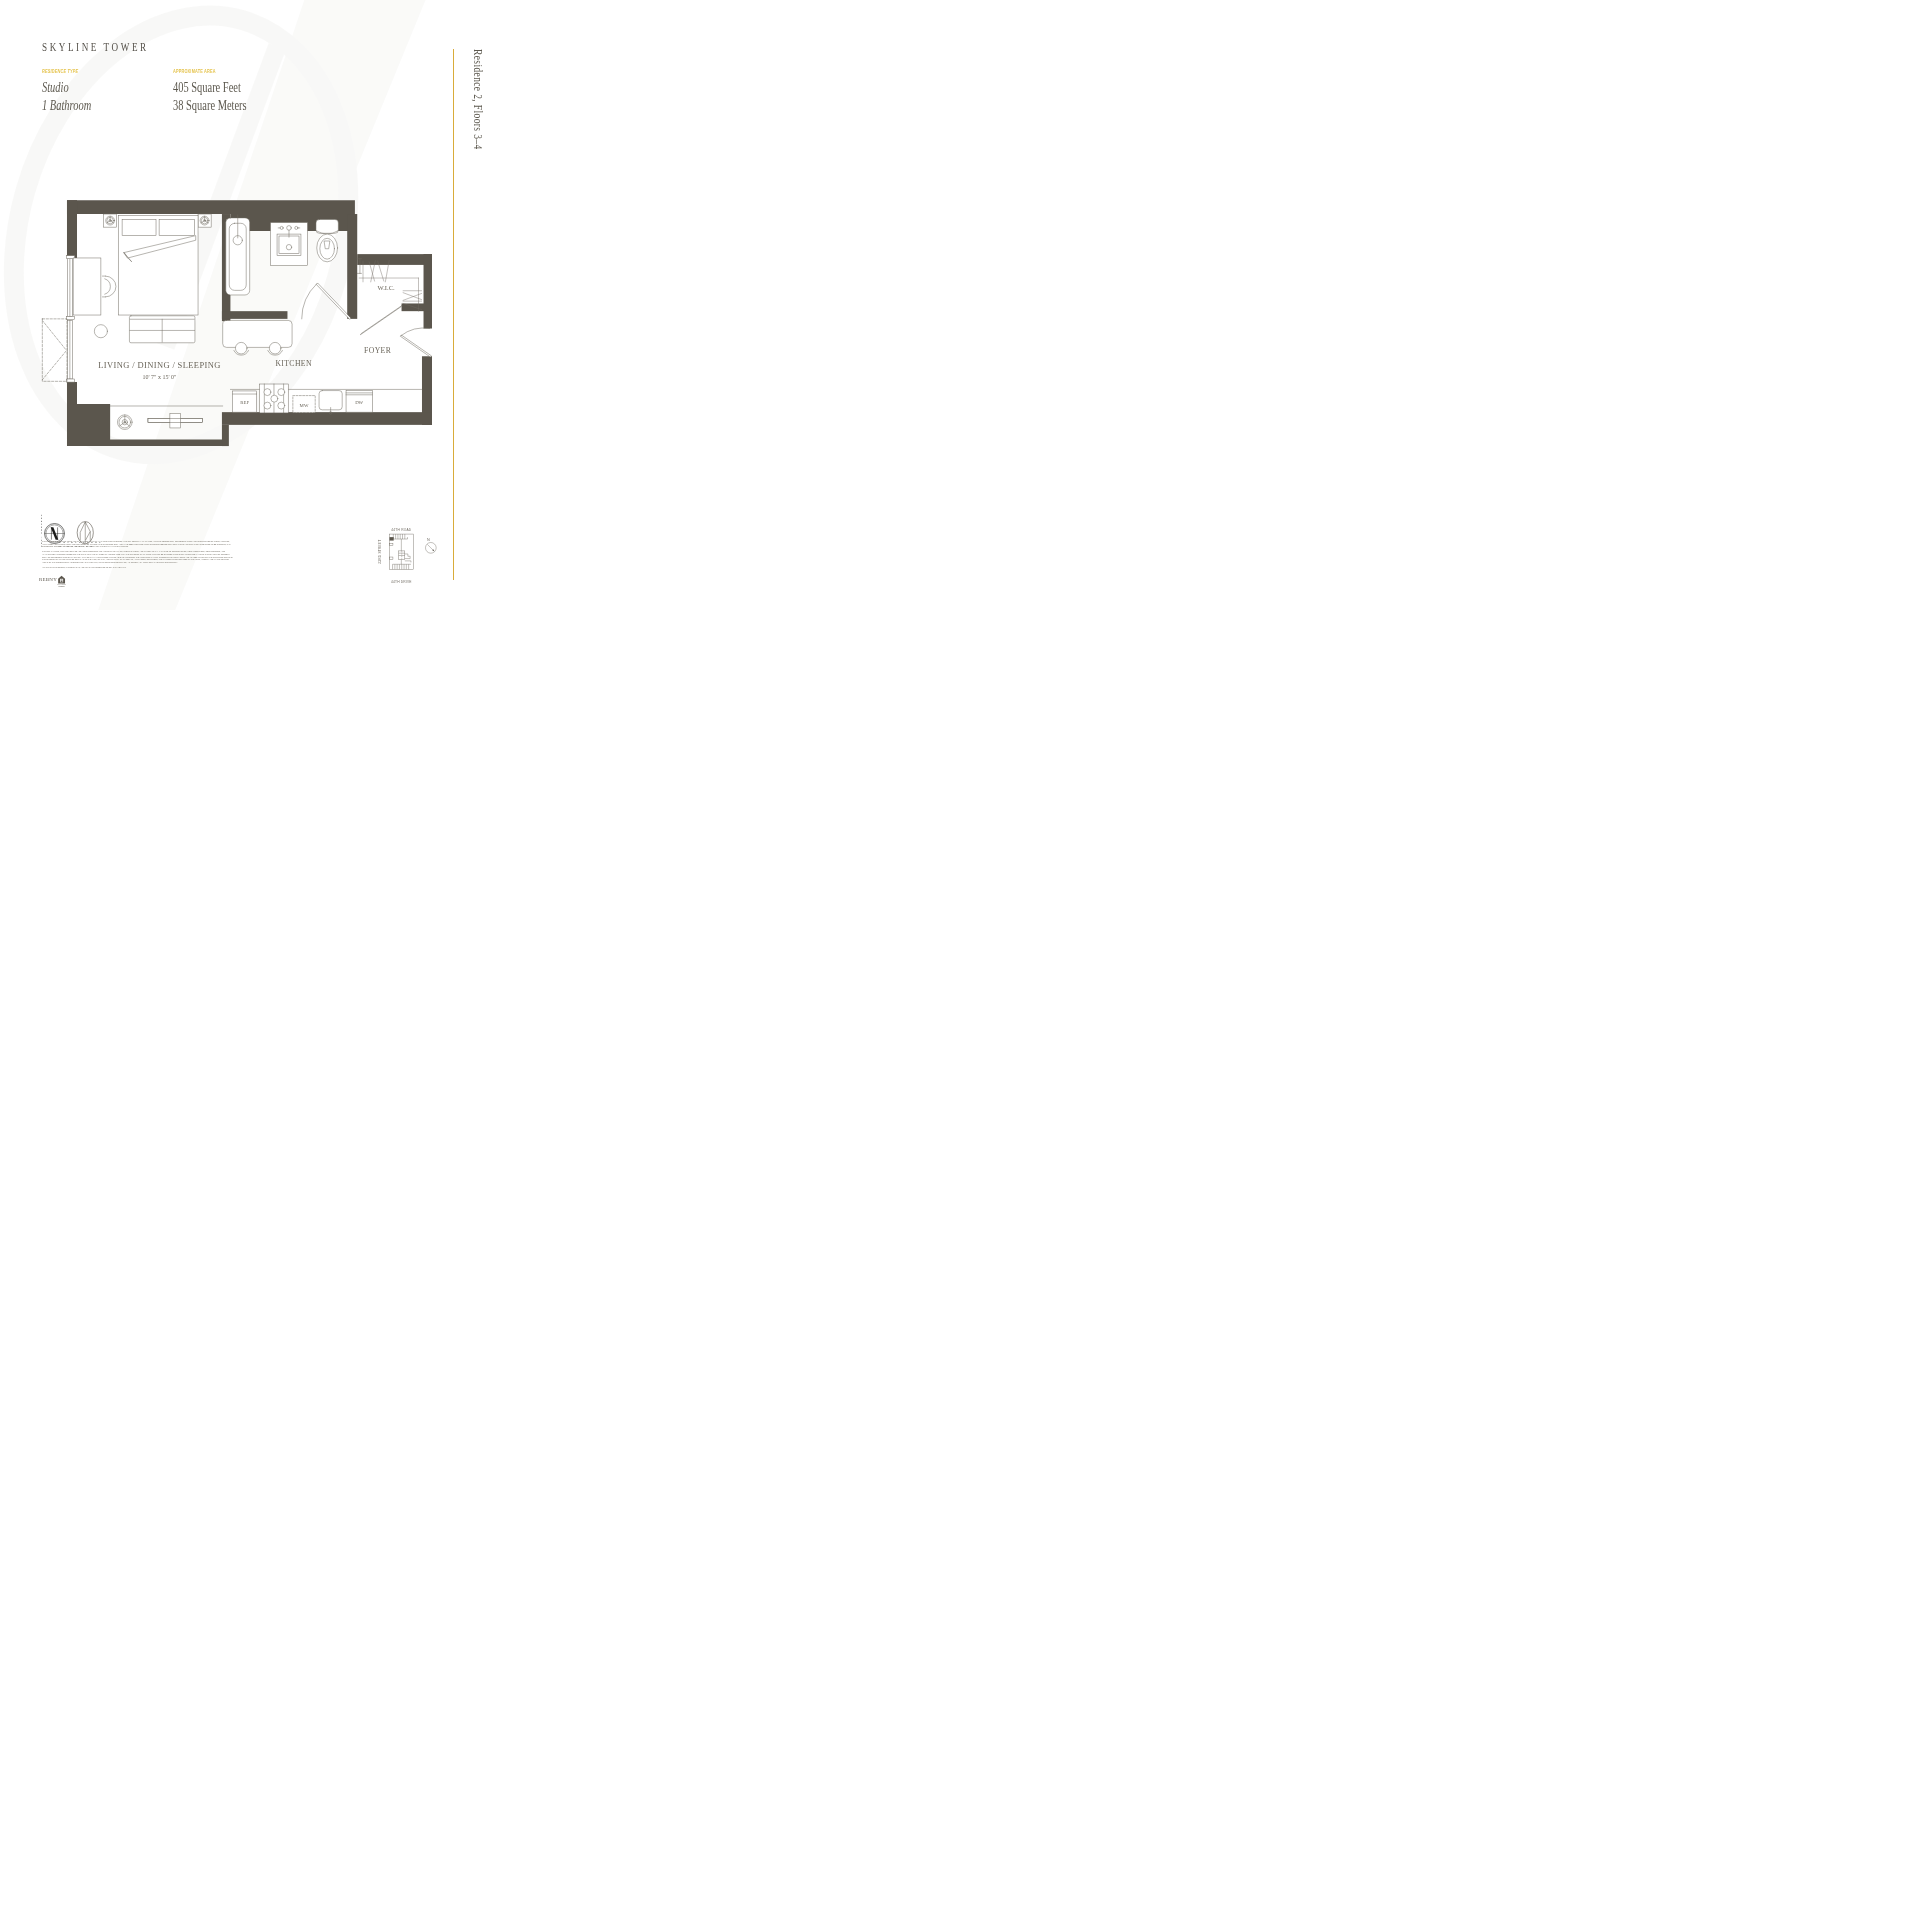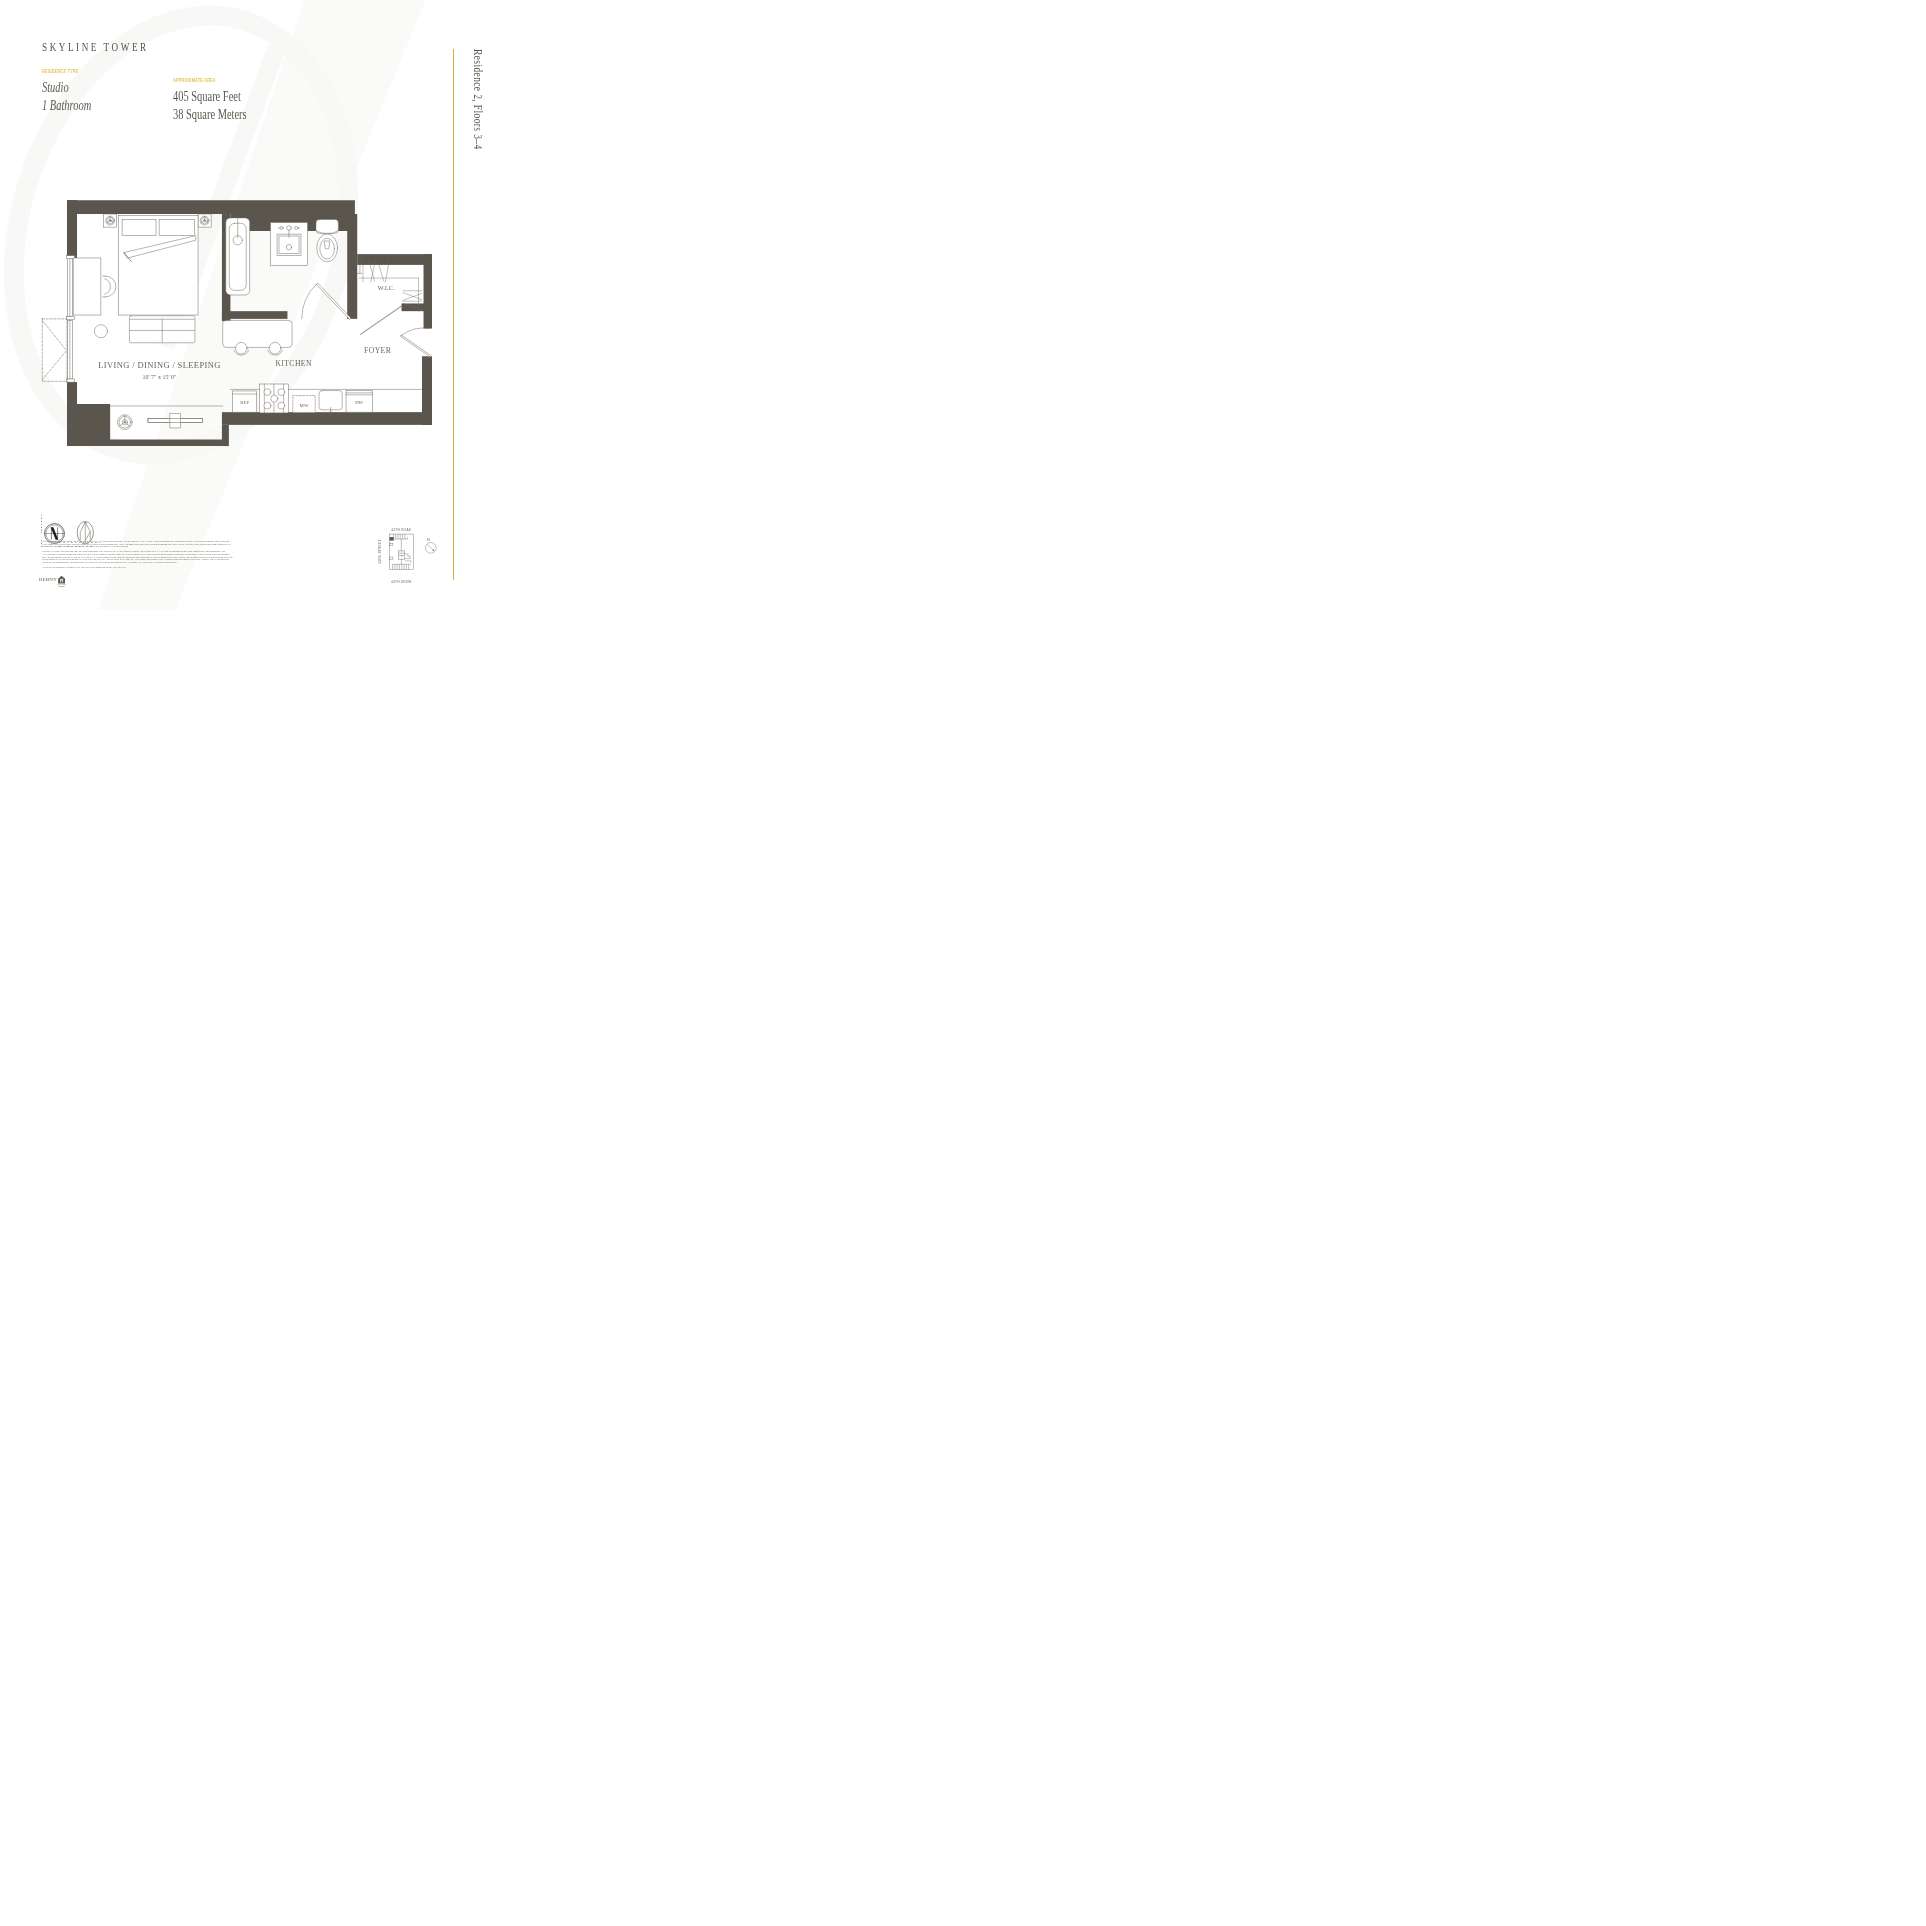--- a/index.html
+++ b/index.html
@@ -45,21 +45,21 @@
 <div class="abs brand" style="left:42px;top:39px;">SKYLINE TOWER</div>
 
 <div class="abs" style="left:42px;top:69px;font-style:italic;">
   <div class="kicker">RESIDENCE TYPE</div>
   <div class="bigserif" style="margin-top:4.6px;">
     <div>Studio</div>
     <div>1 Bathroom</div>
   </div>
 </div>
 
-<div class="abs" style="left:173px;top:78px;">
+<div class="abs" style="left:173px;top:69px;">
   <div class="kicker">APPROXIMATE AREA</div>
   <div class="bigserif" style="margin-top:4.6px;">
     <div>405 Square Feet</div>
     <div>38 Square Meters</div>
   </div>
 </div>
 
 <div class="abs goldline" style="left:453px;top:49px;height:531px;"></div>
 <div class="abs vertical-title" style="left:485px;top:49px;">Residence 2, Floors 3–4</div>
 

